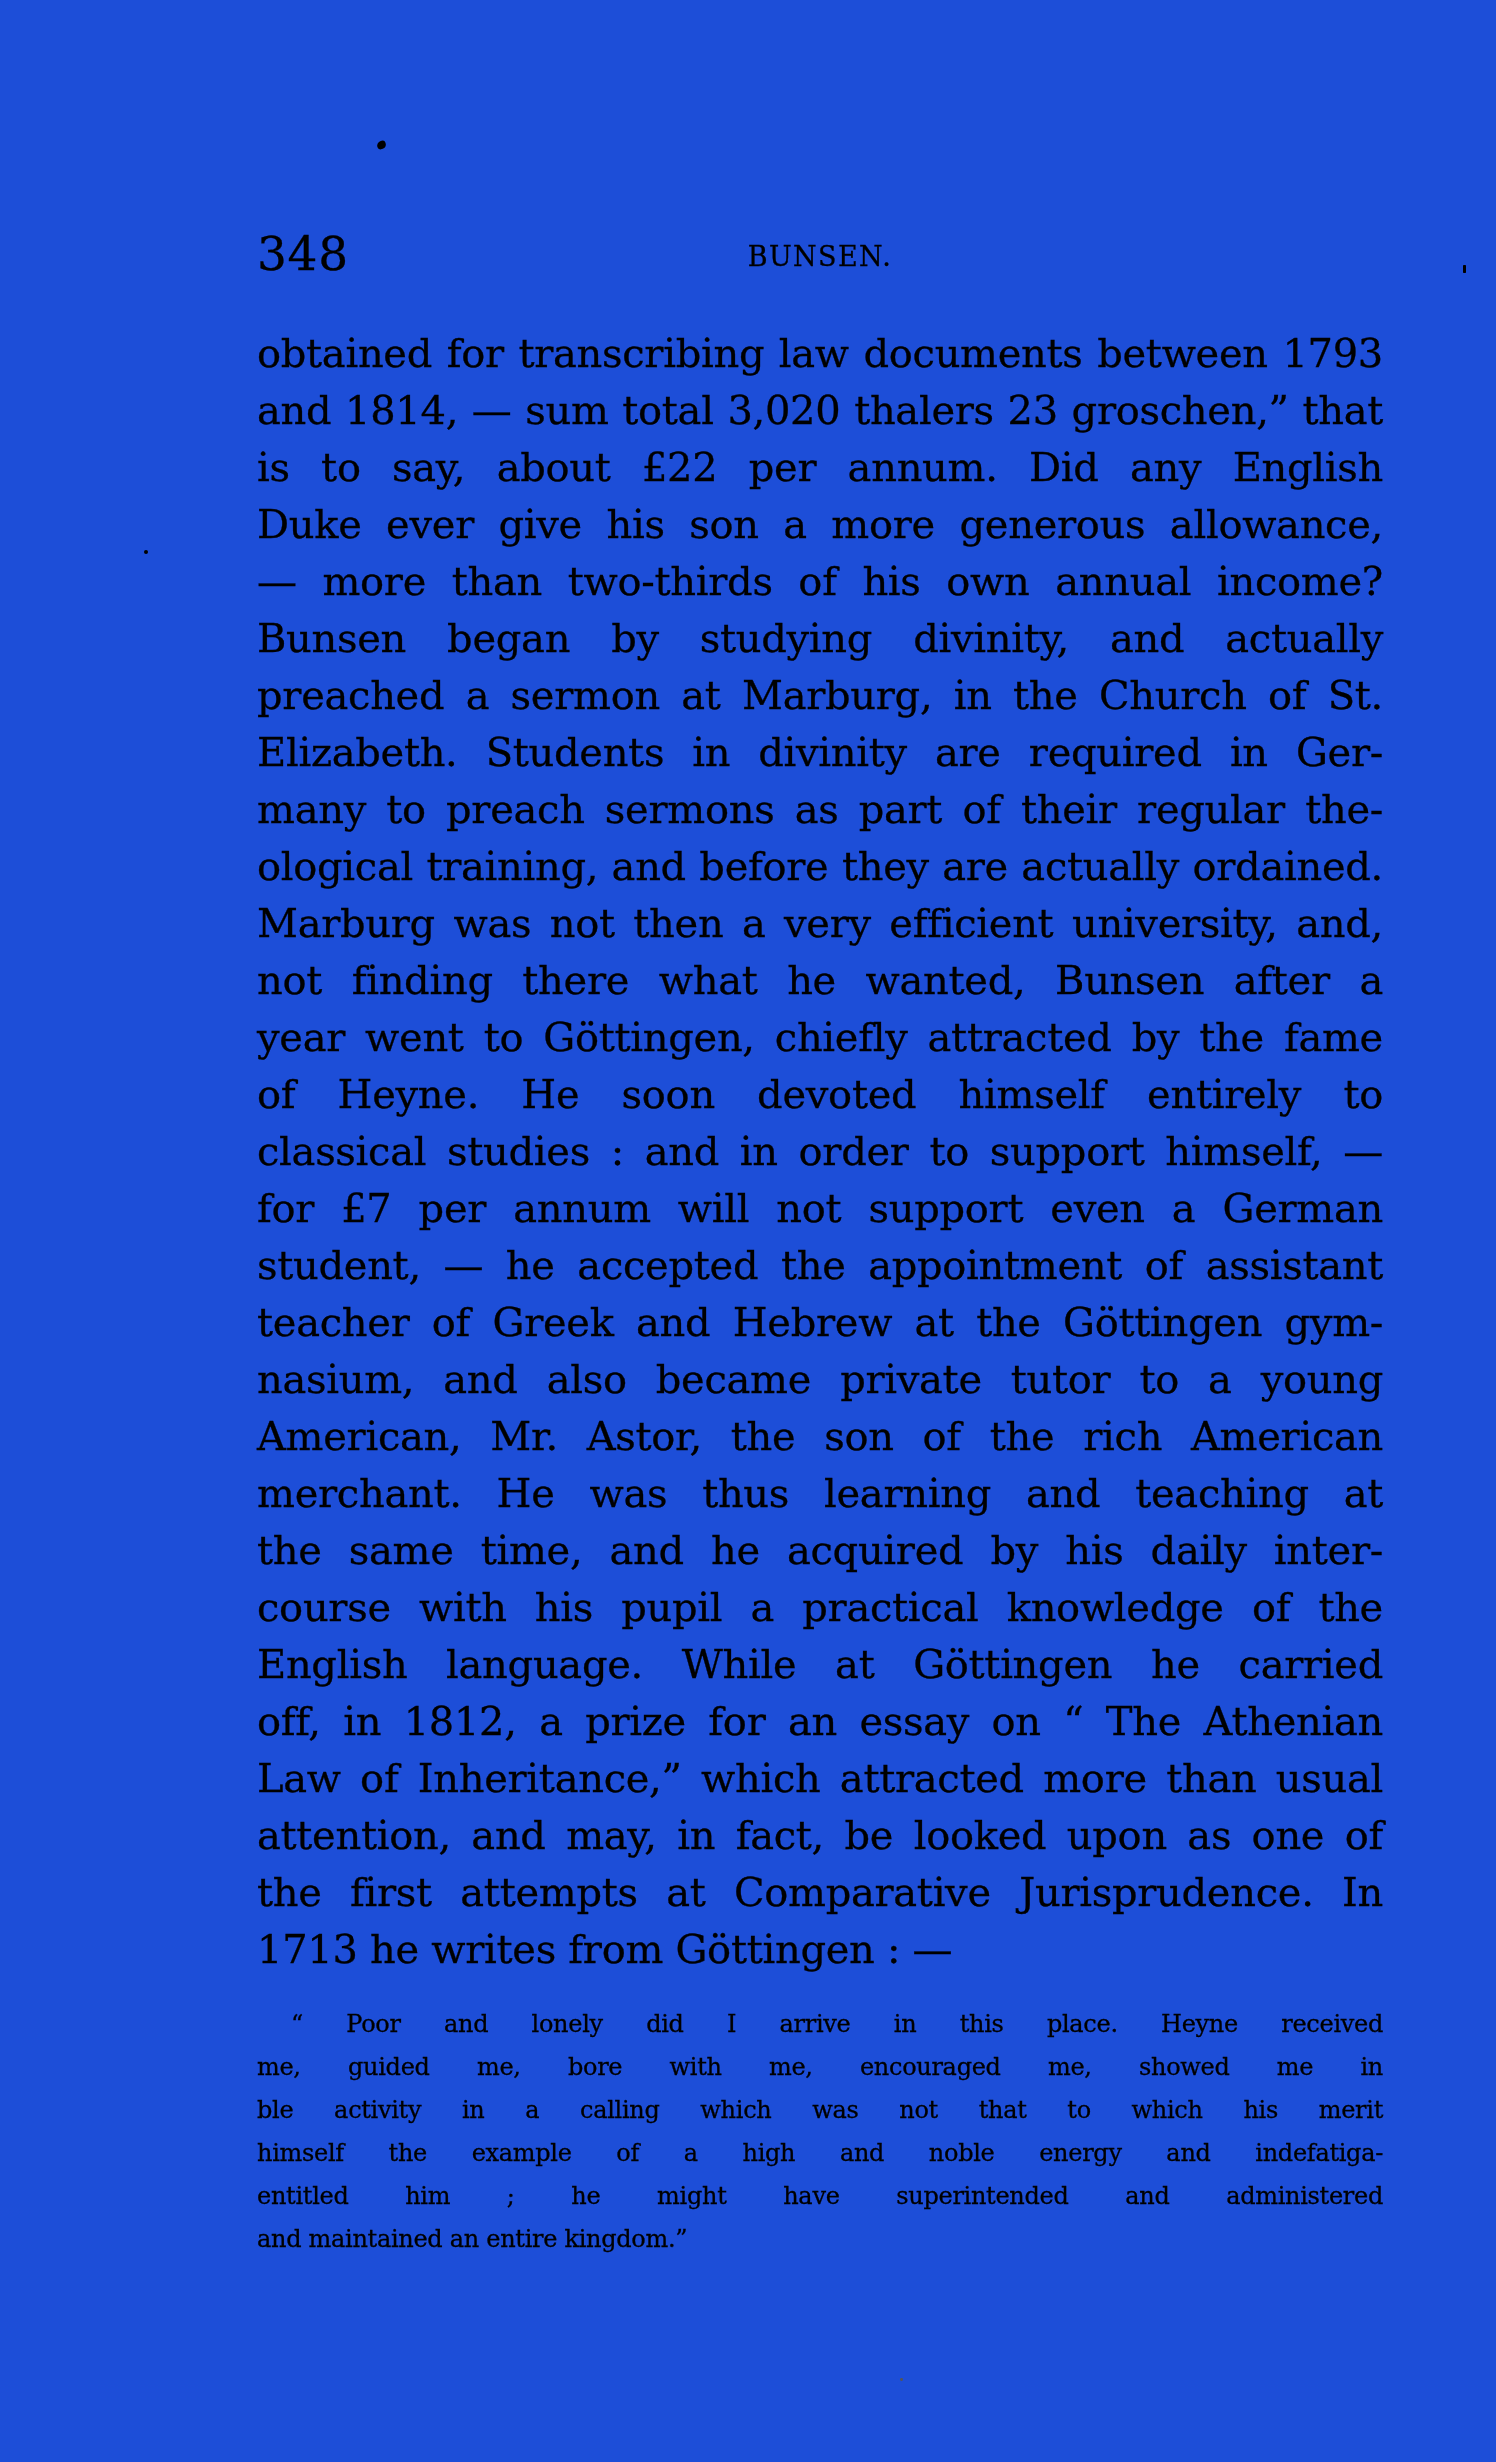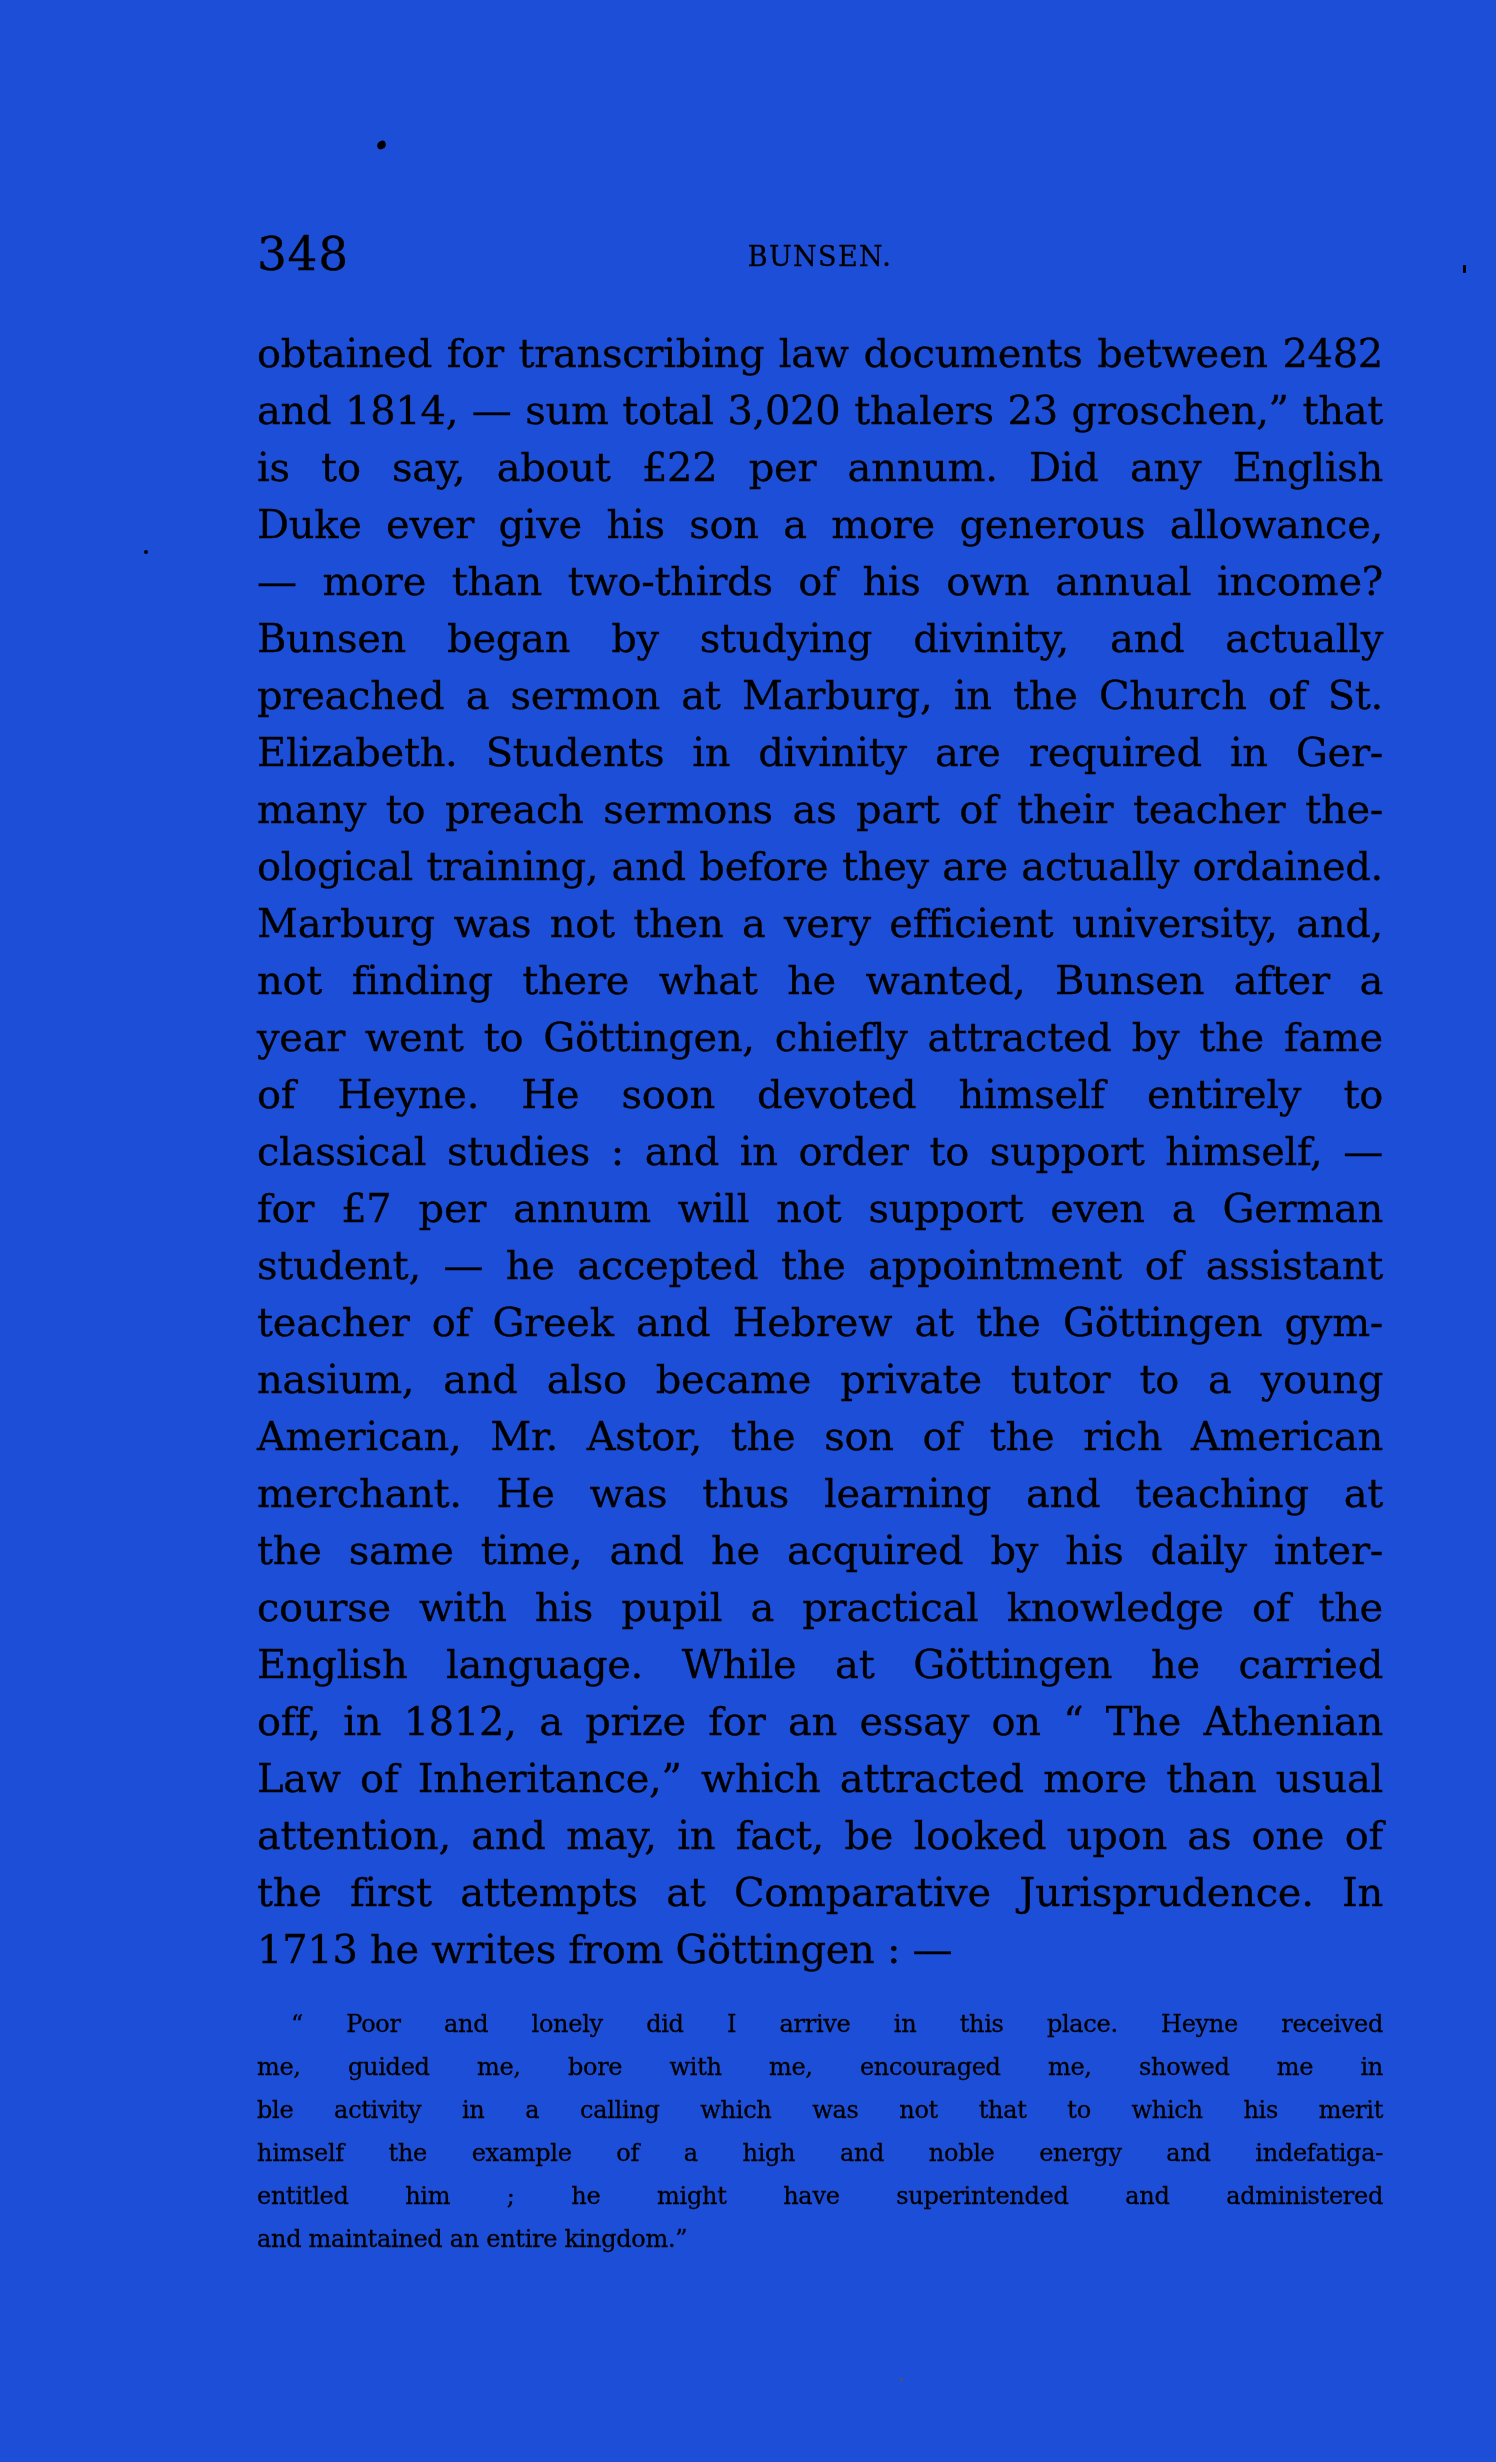--- a/index.html
+++ b/index.html
@@ -104,29 +104,29 @@
   <div class="speck speck-dot"></div>
   <div class="speck speck-tick"></div>
   <div class="speck speck-faint"></div>
 
   <div class="header-row">
     <span class="page-number">348</span>
     <span class="running-header">BUNSEN.</span>
   </div>
 
   <div class="body-block">
-    <div class="line">obtained for transcribing law documents between 2482</div>
+    <div class="line">obtained for transcribing law documents between 1793</div>
     <div class="line">and 1814, — sum total 3,020 thalers 23 groschen,” that</div>
     <div class="line">is to say, about £22 per annum.  Did any English</div>
     <div class="line">Duke ever give his son a more generous allowance,</div>
     <div class="line">— more than two-thirds of his own annual income?</div>
     <div class="line">Bunsen began by studying divinity, and actually</div>
     <div class="line">preached a sermon at Marburg, in the Church of St.</div>
     <div class="line">Elizabeth.  Students in divinity are required in Ger-</div>
-    <div class="line">many to preach sermons as part of their teacher the-</div>
+    <div class="line">many to preach sermons as part of their regular the-</div>
     <div class="line">ological training, and before they are actually ordained.</div>
     <div class="line">Marburg was not then a very efficient university, and,</div>
     <div class="line">not finding there what he wanted, Bunsen after a</div>
     <div class="line">year went to Göttingen, chiefly attracted by the fame</div>
     <div class="line">of Heyne.  He soon devoted himself entirely to</div>
     <div class="line">classical studies : and in order to support himself, —</div>
     <div class="line">for £7 per annum will not support even a German</div>
     <div class="line">student, — he accepted the appointment of assistant</div>
     <div class="line">teacher of Greek and Hebrew at the Göttingen gym-</div>
     <div class="line">nasium, and also became private tutor to a young</div>

